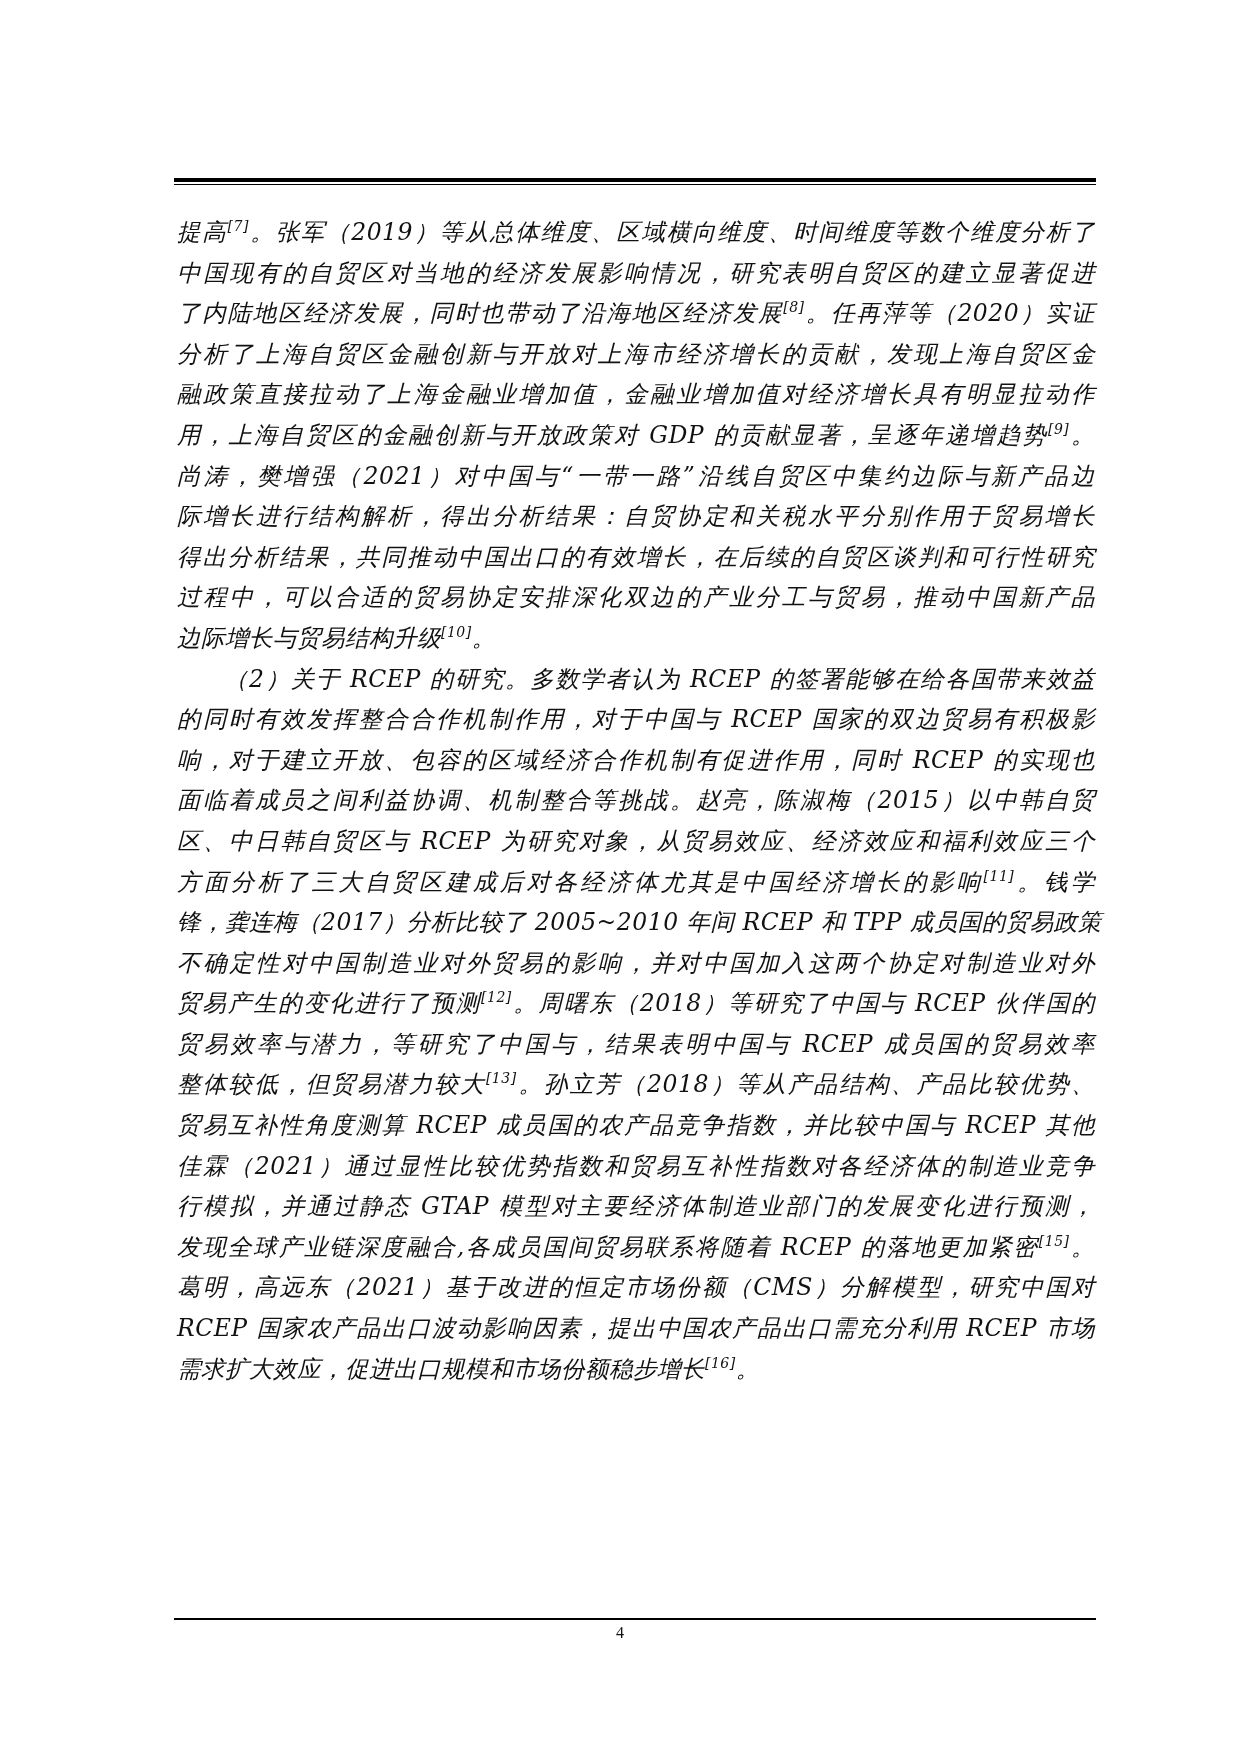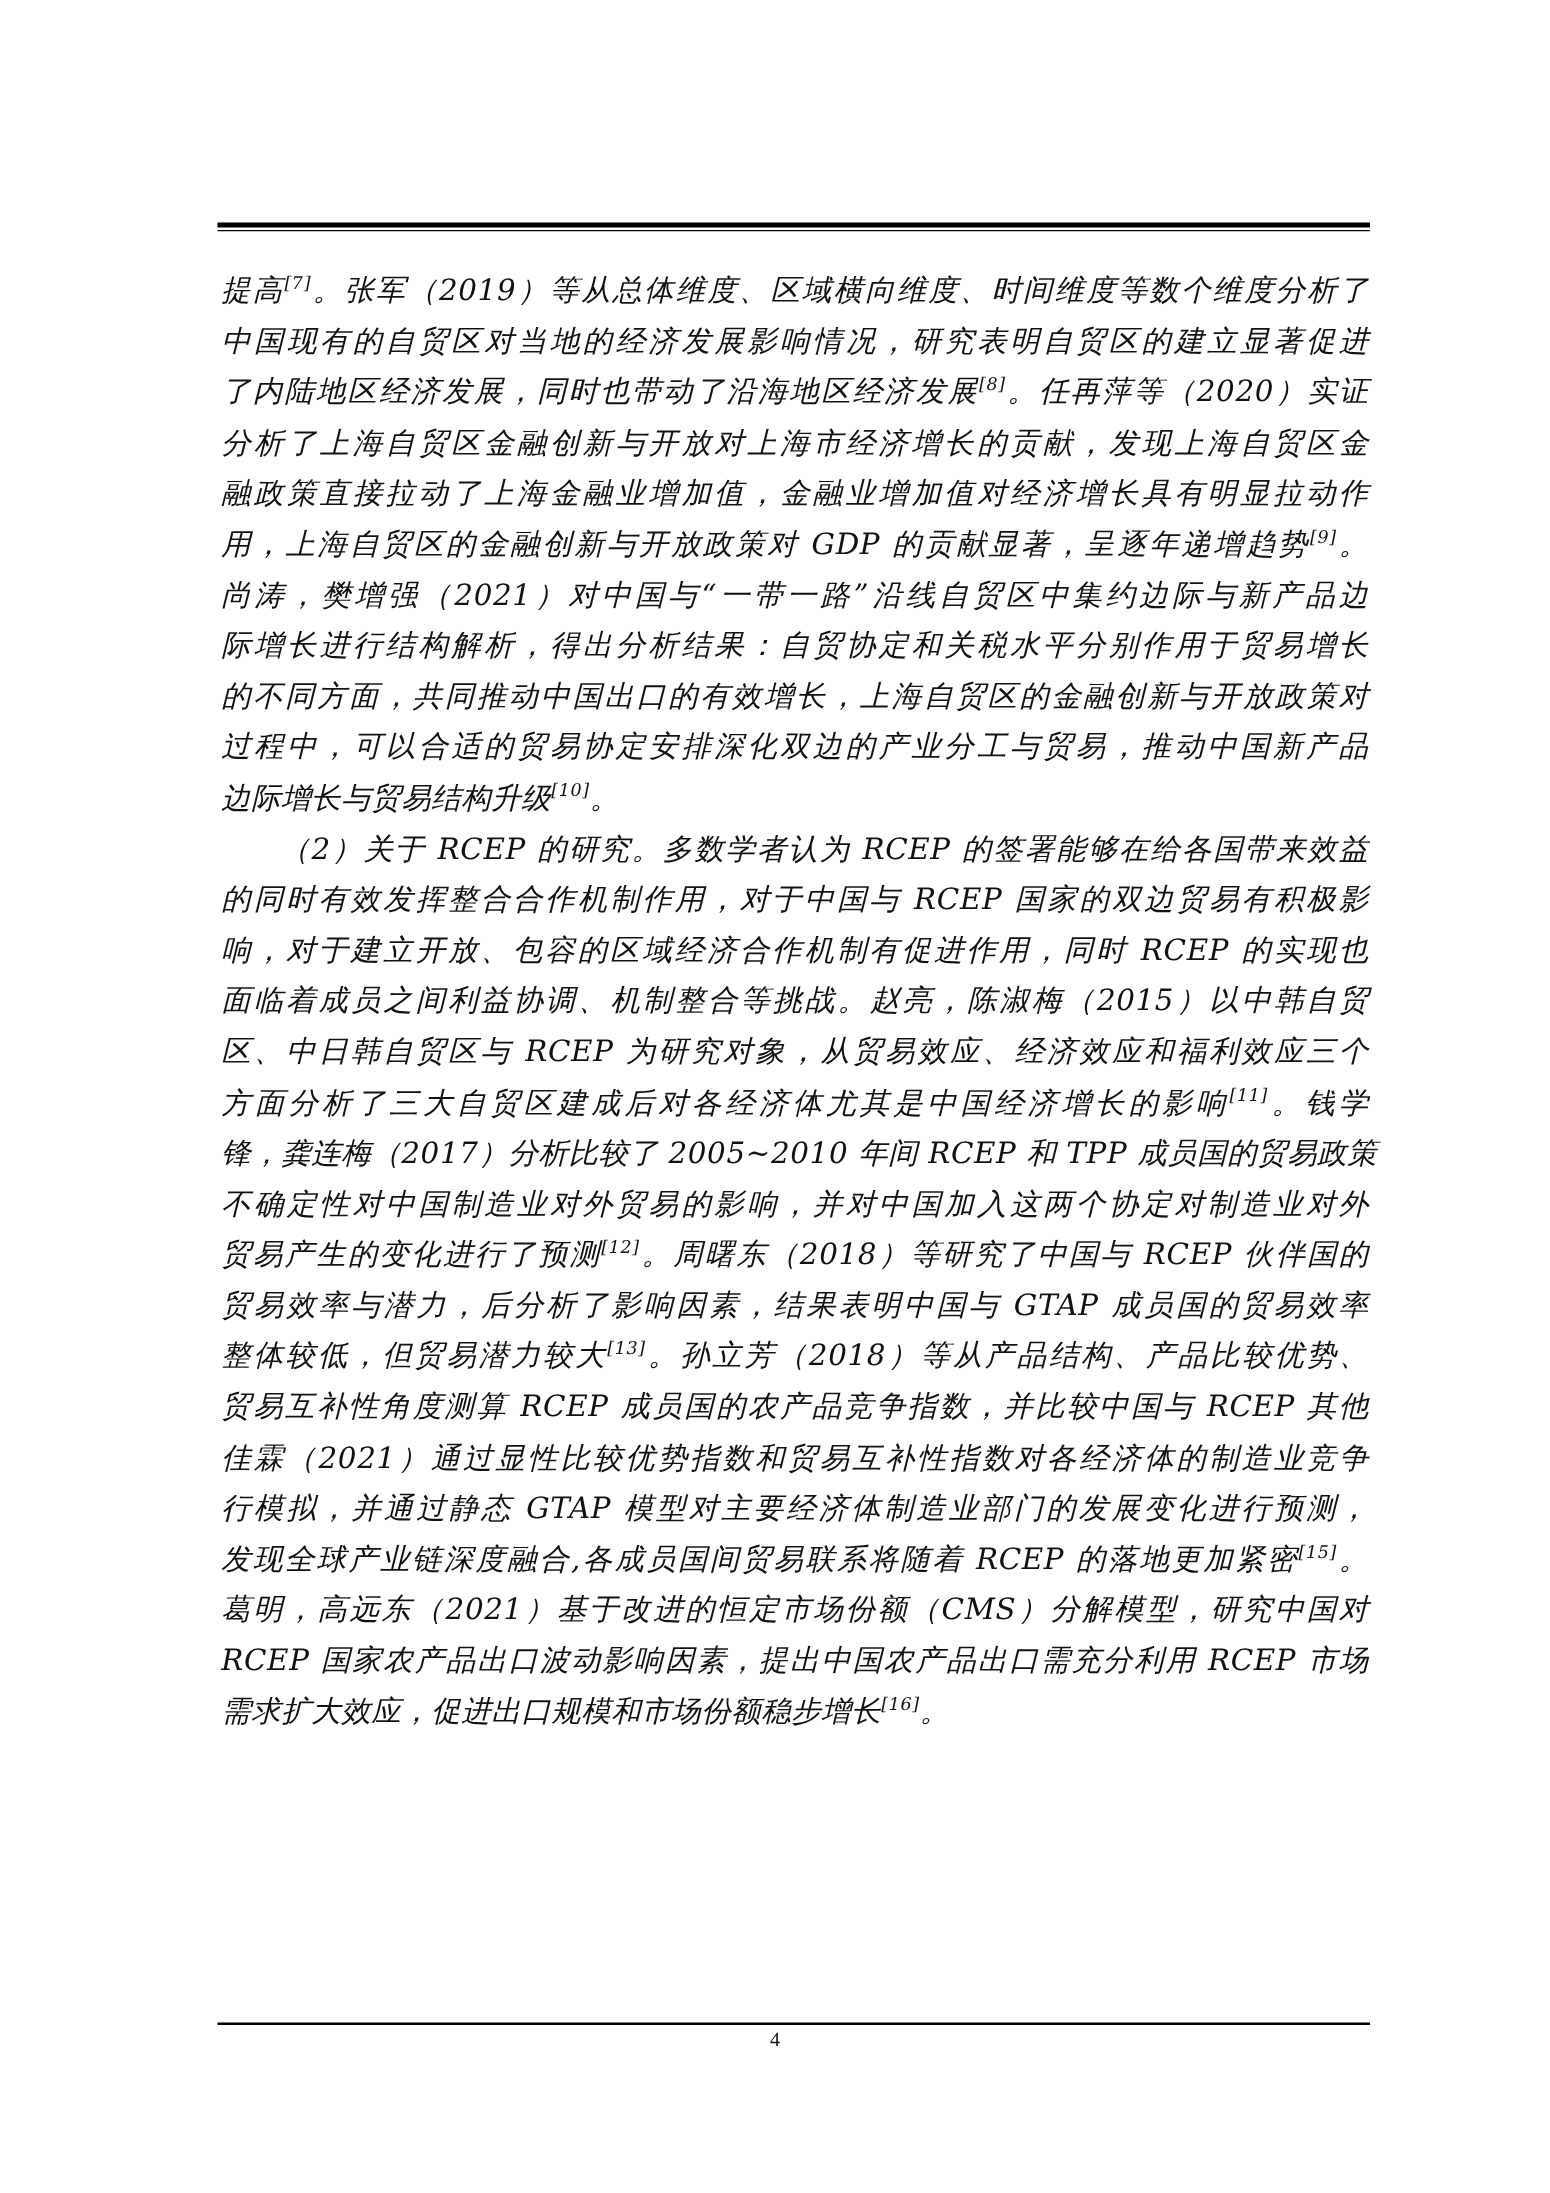--- a/index.html
+++ b/index.html
@@ -27,36 +27,36 @@
 
   <div>
     <div class="line"><span>提高</span><sup>[7]</sup><span>。张军（2019）等从总体维度、区域横向维度、时间维度等数个维度分析了</span></div>
     <div class="line"><span>中国现有的自贸区对当地的经济发展影响情况，研究表明自贸区的建立显著促进</span></div>
     <div class="line"><span>了内陆地区经济发展，同时也带动了沿海地区经济发展</span><sup>[8]</sup><span>。任再萍等（2020）实证</span></div>
     <div class="line"><span>分析了上海自贸区金融创新与开放对上海市经济增长的贡献，发现上海自贸区金</span></div>
     <div class="line"><span>融政策直接拉动了上海金融业增加值，金融业增加值对经济增长具有明显拉动作</span></div>
     <div class="line"><span>用，上海自贸区的金融创新与开放政策对 GDP 的贡献显著，呈逐年递增趋势</span><sup>[9]</sup><span>。</span></div>
     <div class="line"><span>尚涛，樊增强（2021）对中国与“一带一路”沿线自贸区中集约边际与新产品边</span></div>
     <div class="line"><span>际增长进行结构解析，得出分析结果：自贸协定和关税水平分别作用于贸易增长</span></div>
-    <div class="line"><span>的不同方面，共同推动中国出口的有效增长，上海自贸区的金融创新与开放政策对</span></div>
+    <div class="line"><span>得出分析结果，共同推动中国出口的有效增长，在后续的自贸区谈判和可行性研究</span></div>
     <div class="line"><span>过程中，可以合适的贸易协定安排深化双边的产业分工与贸易，推动中国新产品</span></div>
     <div class="line last"><span>边际增长与贸易结构升级</span><sup>[10]</sup><span>。</span></div>
   </div>
 
   <div>
     <div class="line indent"><span>（2）关于 RCEP 的研究。多数学者认为 RCEP 的签署能够在给各国带来效益</span></div>
     <div class="line"><span>的同时有效发挥整合合作机制作用，对于中国与 RCEP 国家的双边贸易有积极影</span></div>
     <div class="line"><span>响，对于建立开放、包容的区域经济合作机制有促进作用，同时 RCEP 的实现也</span></div>
     <div class="line"><span>面临着成员之间利益协调、机制整合等挑战。赵亮，陈淑梅（2015）以中韩自贸</span></div>
     <div class="line"><span>区、中日韩自贸区与 RCEP 为研究对象，从贸易效应、经济效应和福利效应三个</span></div>
     <div class="line"><span>方面分析了三大自贸区建成后对各经济体尤其是中国经济增长的影响</span><sup>[11]</sup><span>。钱学</span></div>
     <div class="line"><span>锋，龚连梅（2017）分析比较了 2005~2010 年间 RCEP 和 TPP 成员国的贸易政策</span></div>
     <div class="line"><span>不确定性对中国制造业对外贸易的影响，并对中国加入这两个协定对制造业对外</span></div>
     <div class="line"><span>贸易产生的变化进行了预测</span><sup>[12]</sup><span>。周曙东（2018）等研究了中国与 RCEP 伙伴国的</span></div>
-    <div class="line"><span>贸易效率与潜力，后分析了影响因素，结果表明中国与 GTAP 成员国的贸易效率</span></div>
+    <div class="line"><span>贸易效率与潜力，等研究了中国与，结果表明中国与 RCEP 成员国的贸易效率</span></div>
     <div class="line"><span>整体较低，但贸易潜力较大</span><sup>[13]</sup><span>。孙立芳（2018）等从产品结构、产品比较优势、</span></div>
     <div class="line"><span>贸易互补性角度测算 RCEP 成员国的农产品竞争指数，并比较中国与 RCEP 其他</span></div>
     <div class="line"><span>佳霖（2021）通过显性比较优势指数和贸易互补性指数对各经济体的制造业竞争</span></div>
     <div class="line"><span>行模拟，并通过静态 GTAP 模型对主要经济体制造业部门的发展变化进行预测，</span></div>
     <div class="line"><span>发现全球产业链深度融合,各成员国间贸易联系将随着 RCEP 的落地更加紧密</span><sup>[15]</sup><span>。</span></div>
     <div class="line"><span>葛明，高远东（2021）基于改进的恒定市场份额（CMS）分解模型，研究中国对</span></div>
     <div class="line"><span>RCEP 国家农产品出口波动影响因素，提出中国农产品出口需充分利用 RCEP 市场</span></div>
     <div class="line last"><span>需求扩大效应，促进出口规模和市场份额稳步增长</span><sup>[16]</sup><span>。</span></div>
   </div>
 </div>

